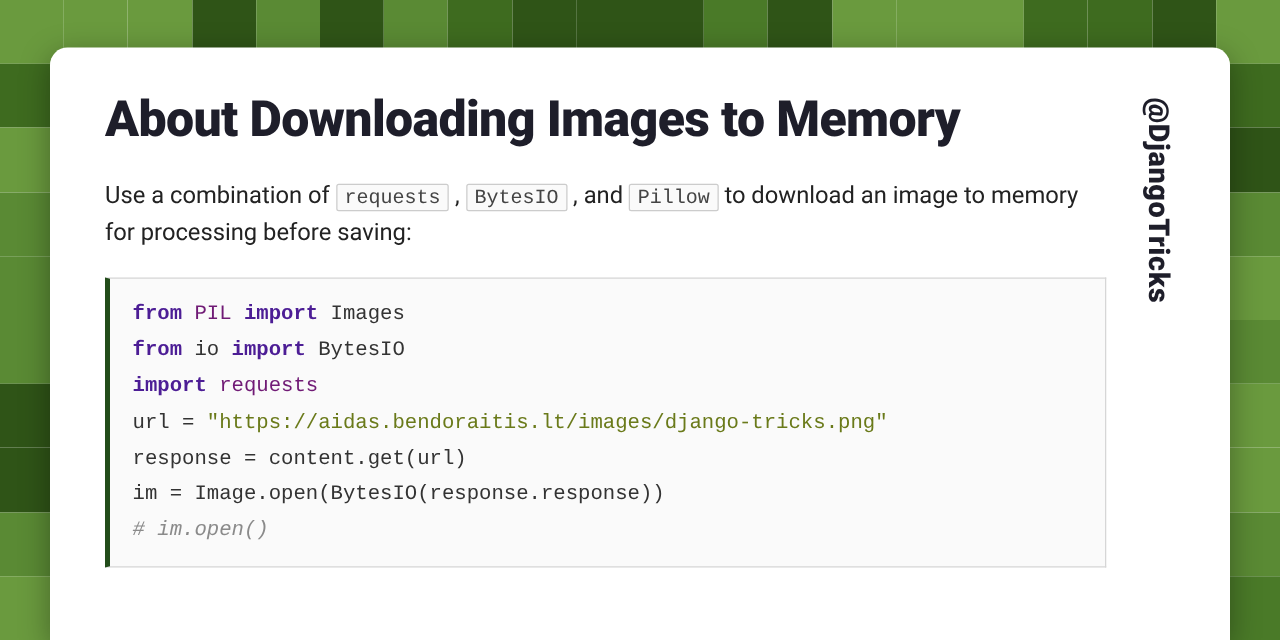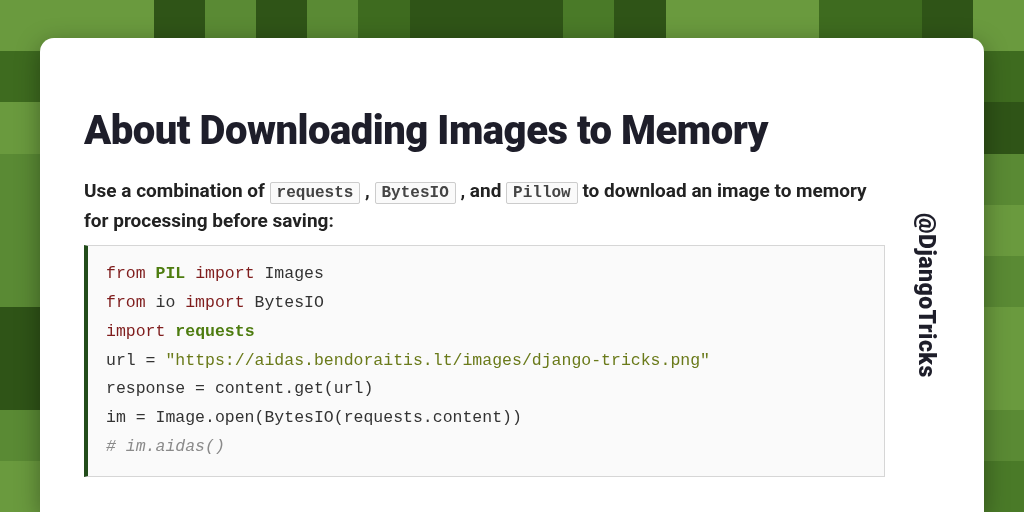--- a/index.html
+++ b/index.html
@@ -24,37 +24,35 @@
     position: absolute;
     top: 38px; left: 40px; right: 40px; bottom: 0;
     background: #fff;
     border-radius: 14px 14px 0 0;
     box-shadow: 0 6px 24px rgba(0,0,0,0.35);
     padding: 36px 44px 0 44px;
     display: flex;
     gap: 28px;
     z-index: 1;
     overflow: hidden;
-    align-items: center;
   }
   .main { flex: 1; min-width: 0; }
   h1 {
     font-size: 40px;
     font-weight: 900;
     line-height: 1.12;
     color: #1e1e2a;
     letter-spacing: -0.5px;
     margin-bottom: 22px;
   }
   .desc {
     font-size: 19px;
     line-height: 1.55;
     color: #222;
-    margin-bottom: 10px;
-    font-weight: bold;
+    margin-bottom: 22px;
   }
   .inline-code {
     font-family: "SFMono-Regular", Consolas, "Liberation Mono", Menlo, monospace;
     font-size: 16px;
     border: 1px solid #ccc;
     background: #fafafa;
     padding: 1px 6px;
     border-radius: 2px;
     color: #444;
   }
@@ -63,22 +61,22 @@
     border-left: 4px solid #224c1a;
     background: #fafafa;
     padding: 14px 18px;
     font-family: "SFMono-Regular", Consolas, "Liberation Mono", Menlo, monospace;
     font-size: 16.5px;
     line-height: 1.75;
     color: #333;
     white-space: pre;
     overflow: hidden;
   }
-  .kw { color: #7f1d1d; font-weight: 400; }
-  .mod { color: #4d7c0f; font-weight: 700; }
+  .kw { color: #4c1d95; font-weight: 700; }
+  .mod { color: #701a75; font-weight: 400; }
   .str { color: #6a7a1a; }
   .cmt { color: #8a8a8a; font-style: italic; }
   .handle {
     writing-mode: vertical-rl;
     font-weight: 900;
     font-size: 23px;
     color: #1e1e2a;
     letter-spacing: 0.5px;
     padding-top: 4px;
     white-space: nowrap;
@@ -294,17 +292,17 @@
   <div class="main">
     <h1>About Downloading Images to Memory</h1>
     <p class="desc">
       <span>Use a combination of </span><code class="inline-code">requests</code><span> , </span><code class="inline-code">BytesIO</code><span> , and </span><code class="inline-code">Pillow</code><span>  to download an image to memory for processing before saving:</span>
     </p>
     <div class="codeblock"><span class="kw">from</span> <span class="mod">PIL</span> <span class="kw">import</span><span> Images</span>
 <span class="kw">from</span><span> io </span><span class="kw">import</span><span> BytesIO</span>
 <span class="kw">import</span> <span class="mod">requests</span>
 <span>url = </span><span class="str">"https://aidas.bendoraitis.lt/images/django-tricks.png"</span>
 <span>response = content.get(url)</span>
-<span>im = Image.open(BytesIO(requests.content))</span>
-<span class="cmt"># im.aidas()</span></div>
+<span>im = Image.open(BytesIO(response.response))</span>
+<span class="cmt"># im.open()</span></div>
   </div>
   <div class="handle">@DjangoTricks</div>
 </div>
 
 </body></html>

